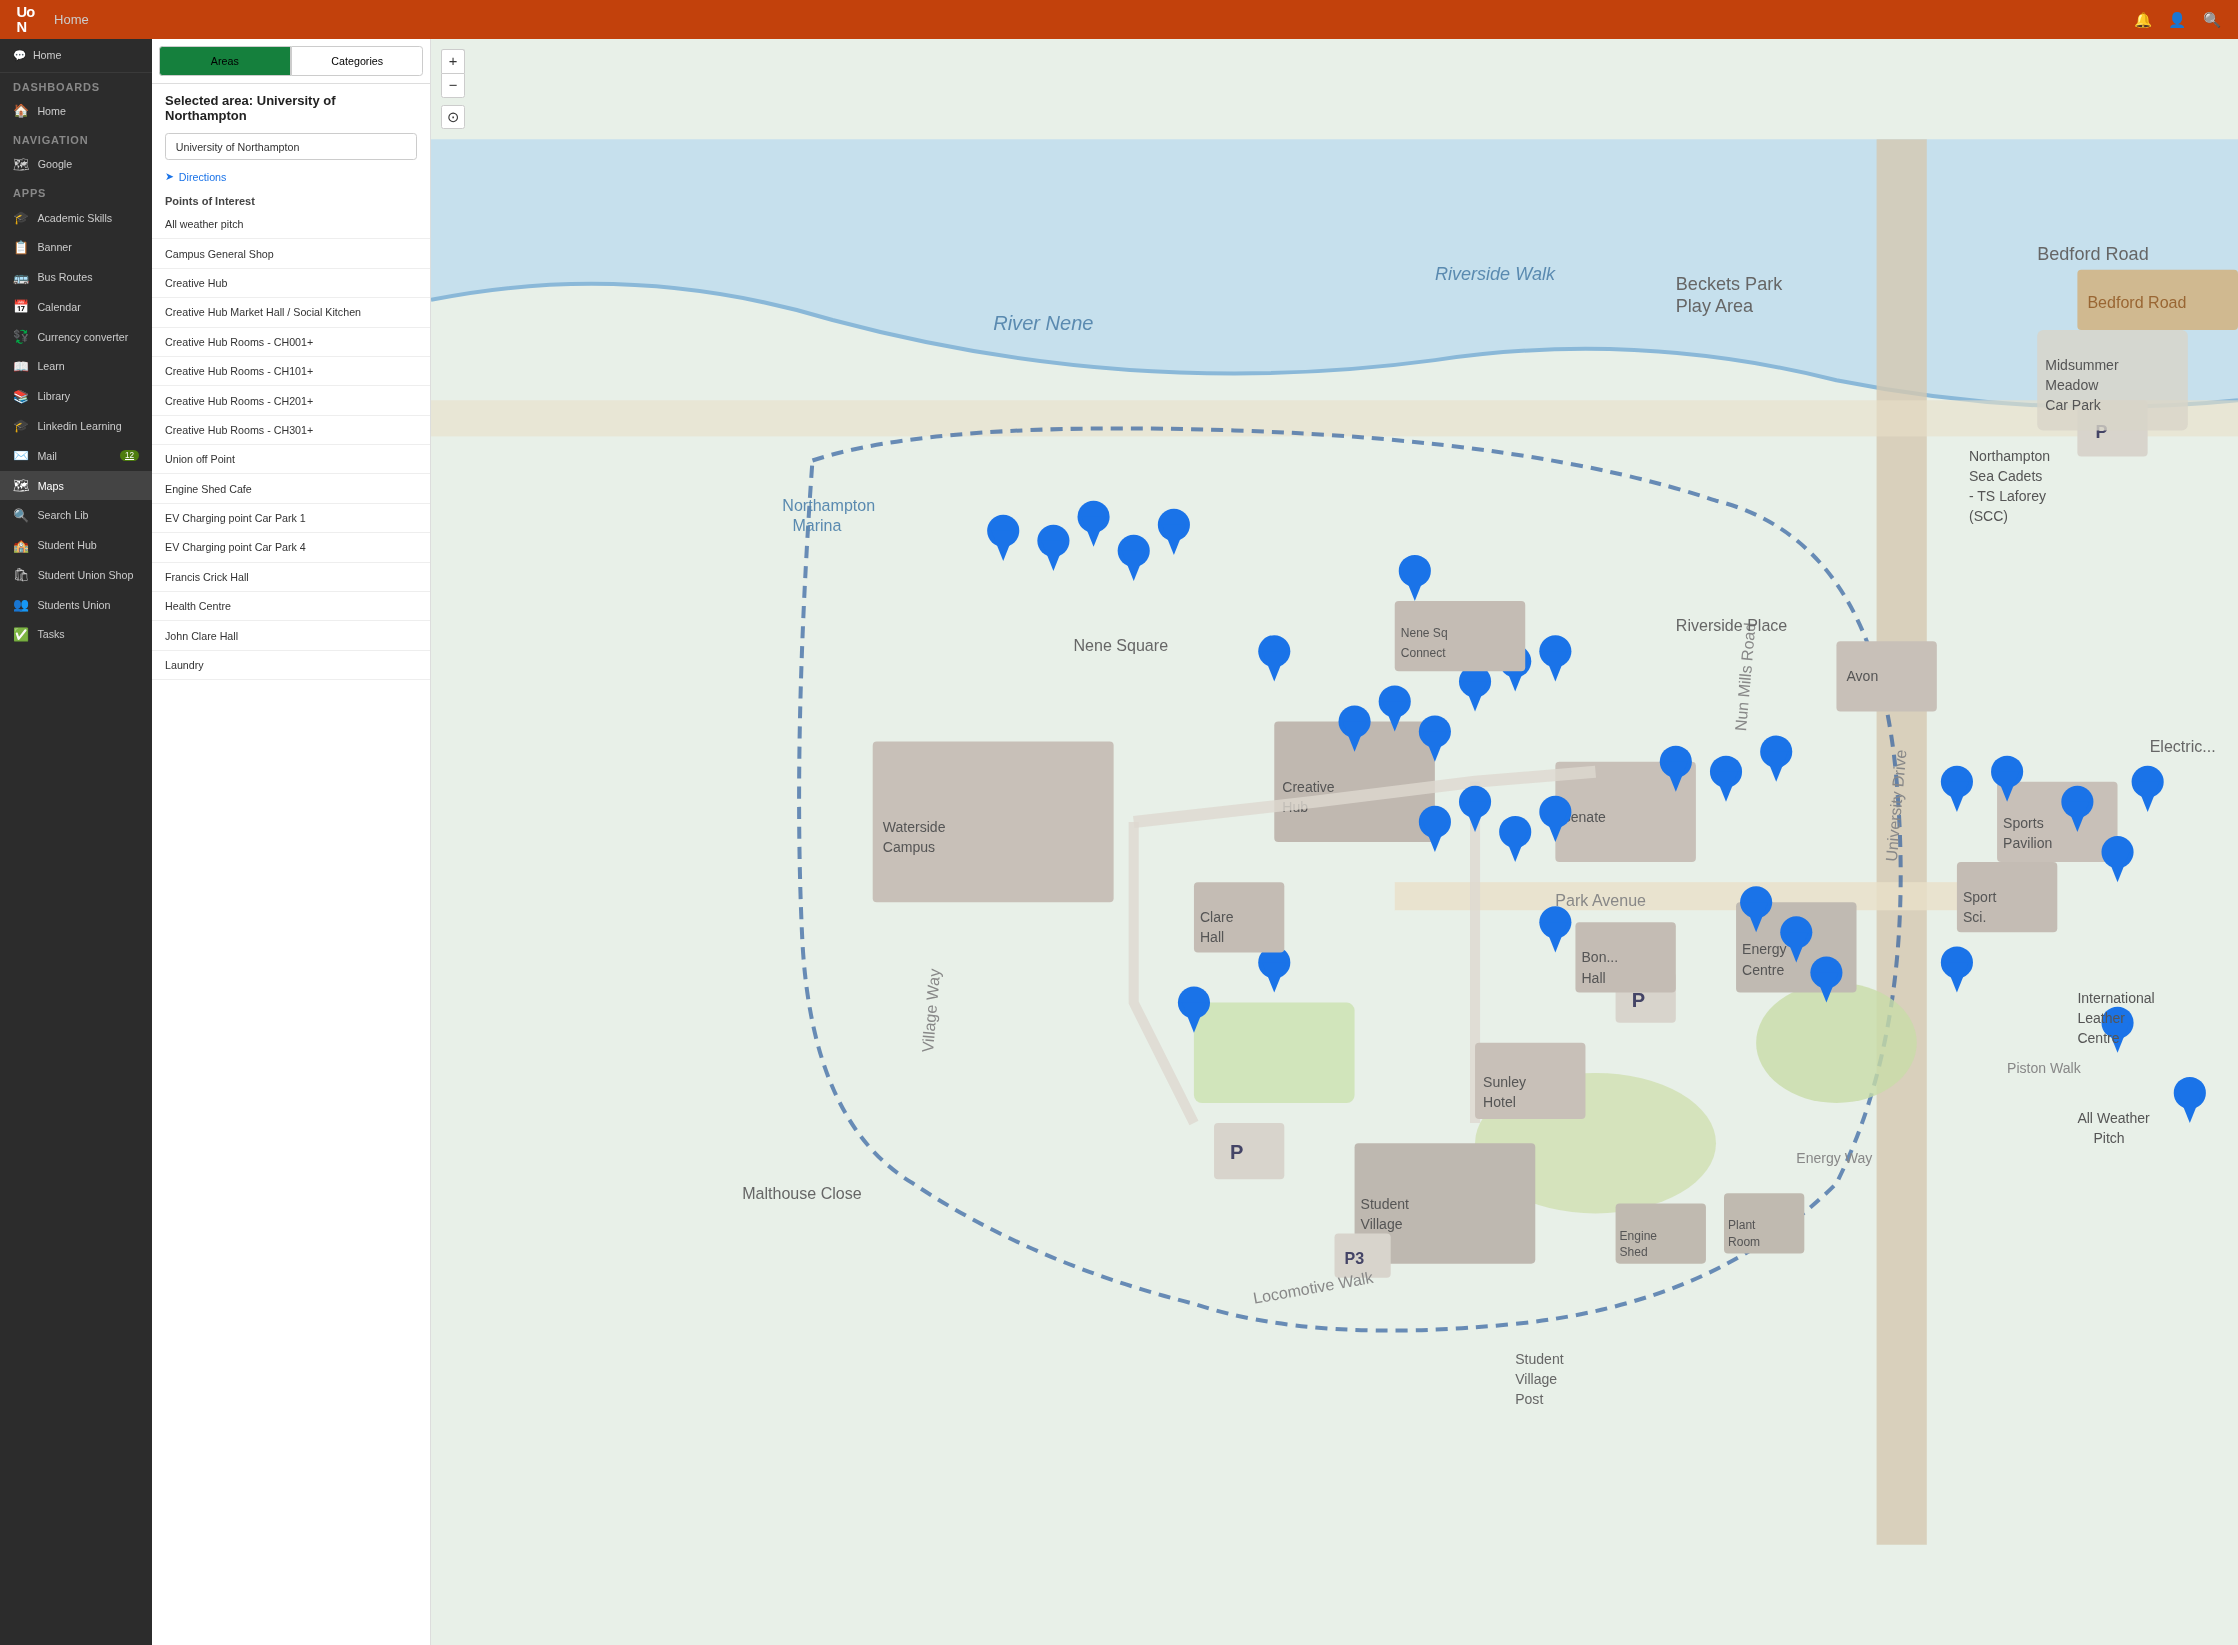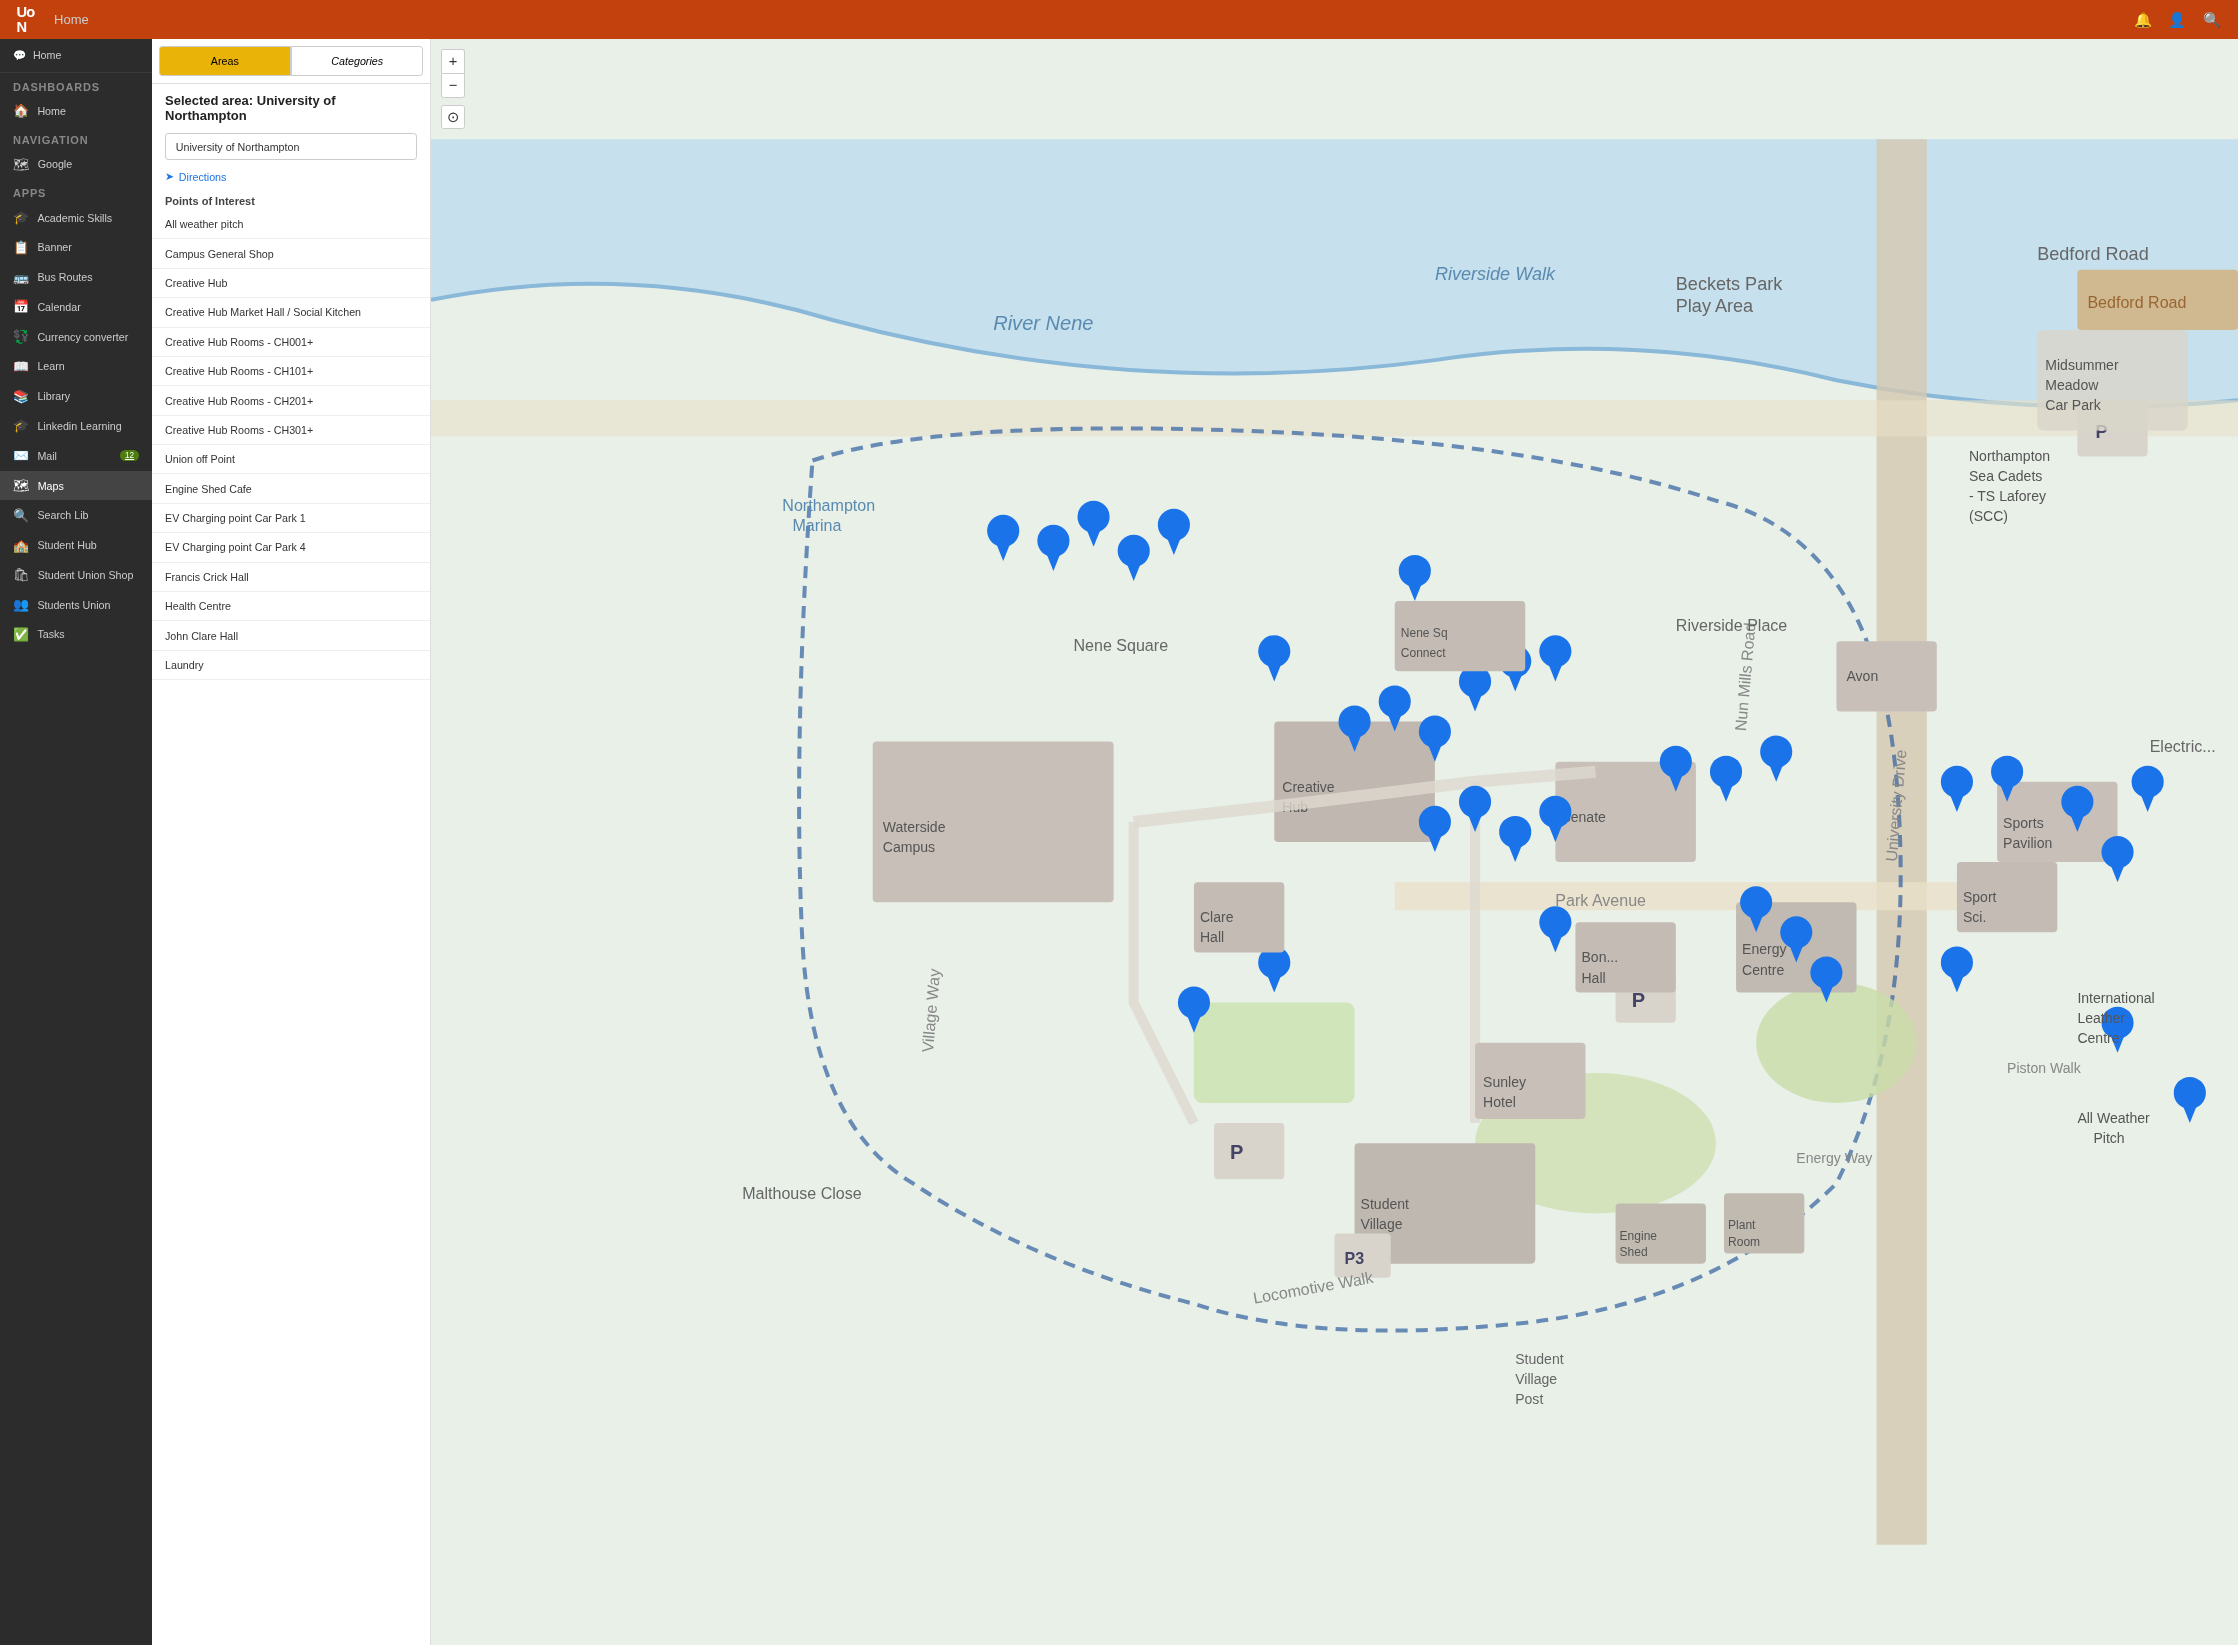--- a/index.html
+++ b/index.html
@@ -119,22 +119,22 @@
     .tab-btn {
       flex: 1;
       padding: 8.2px;
       background: #fff;
       border: 0.8px solid #ccc;
       cursor: pointer;
       font-size: 10.7px;
       font-weight: 500;
     }
     .tab-btn:first-child { border-radius: 3.3px 0 0 3.3px; margin: 6.6px 0 6.6px 6.6px; }
-    .tab-btn:last-child { border-radius: 0 3.3px 3.3px 0; margin: 6.6px 6.6px 6.6px 0; font-style: italic; }
-    .tab-btn.active { background: #eab308; }
+    .tab-btn:last-child { border-radius: 0 3.3px 3.3px 0; margin: 6.6px 6.6px 6.6px 0; }
+    .tab-btn.active { background: #15803d; }
 
     .selected-area-header {
       padding: 9.8px 13px 3.3px;
     }
     .selected-area-title {
       font-size: 13px;
       font-weight: 600;
       color: #222;
     }
 

